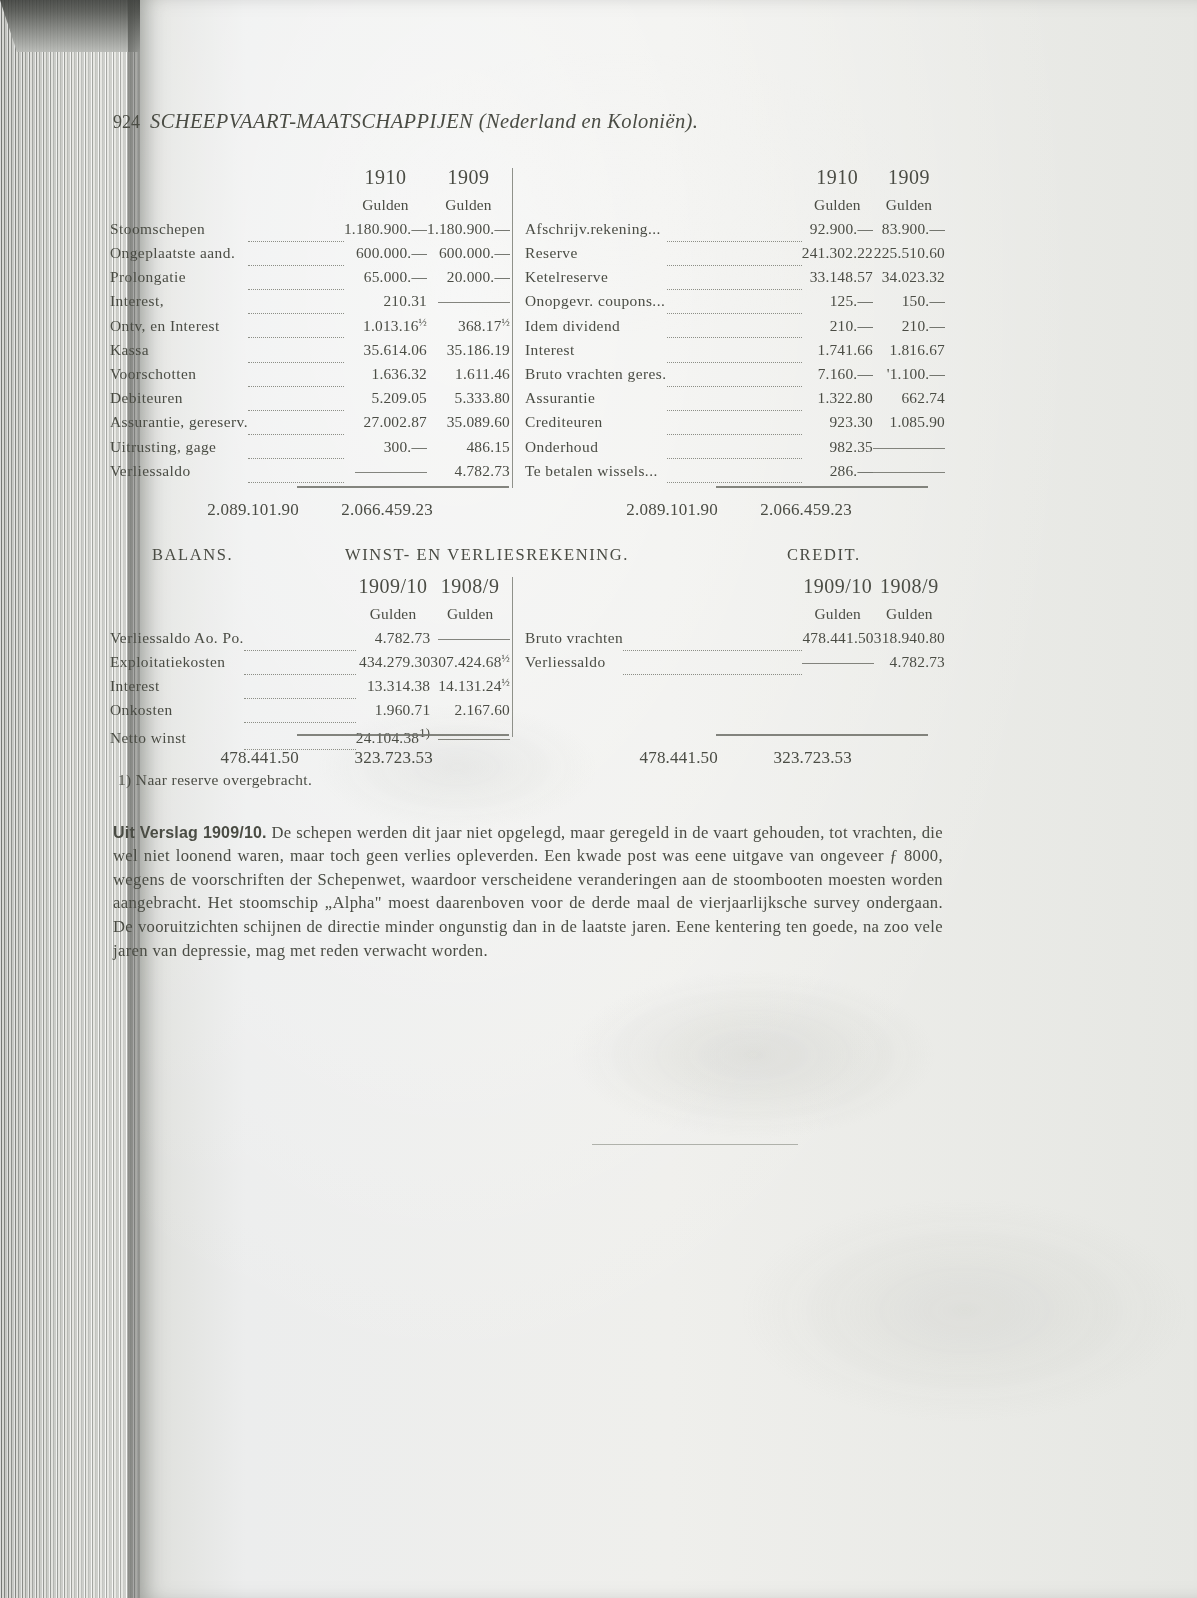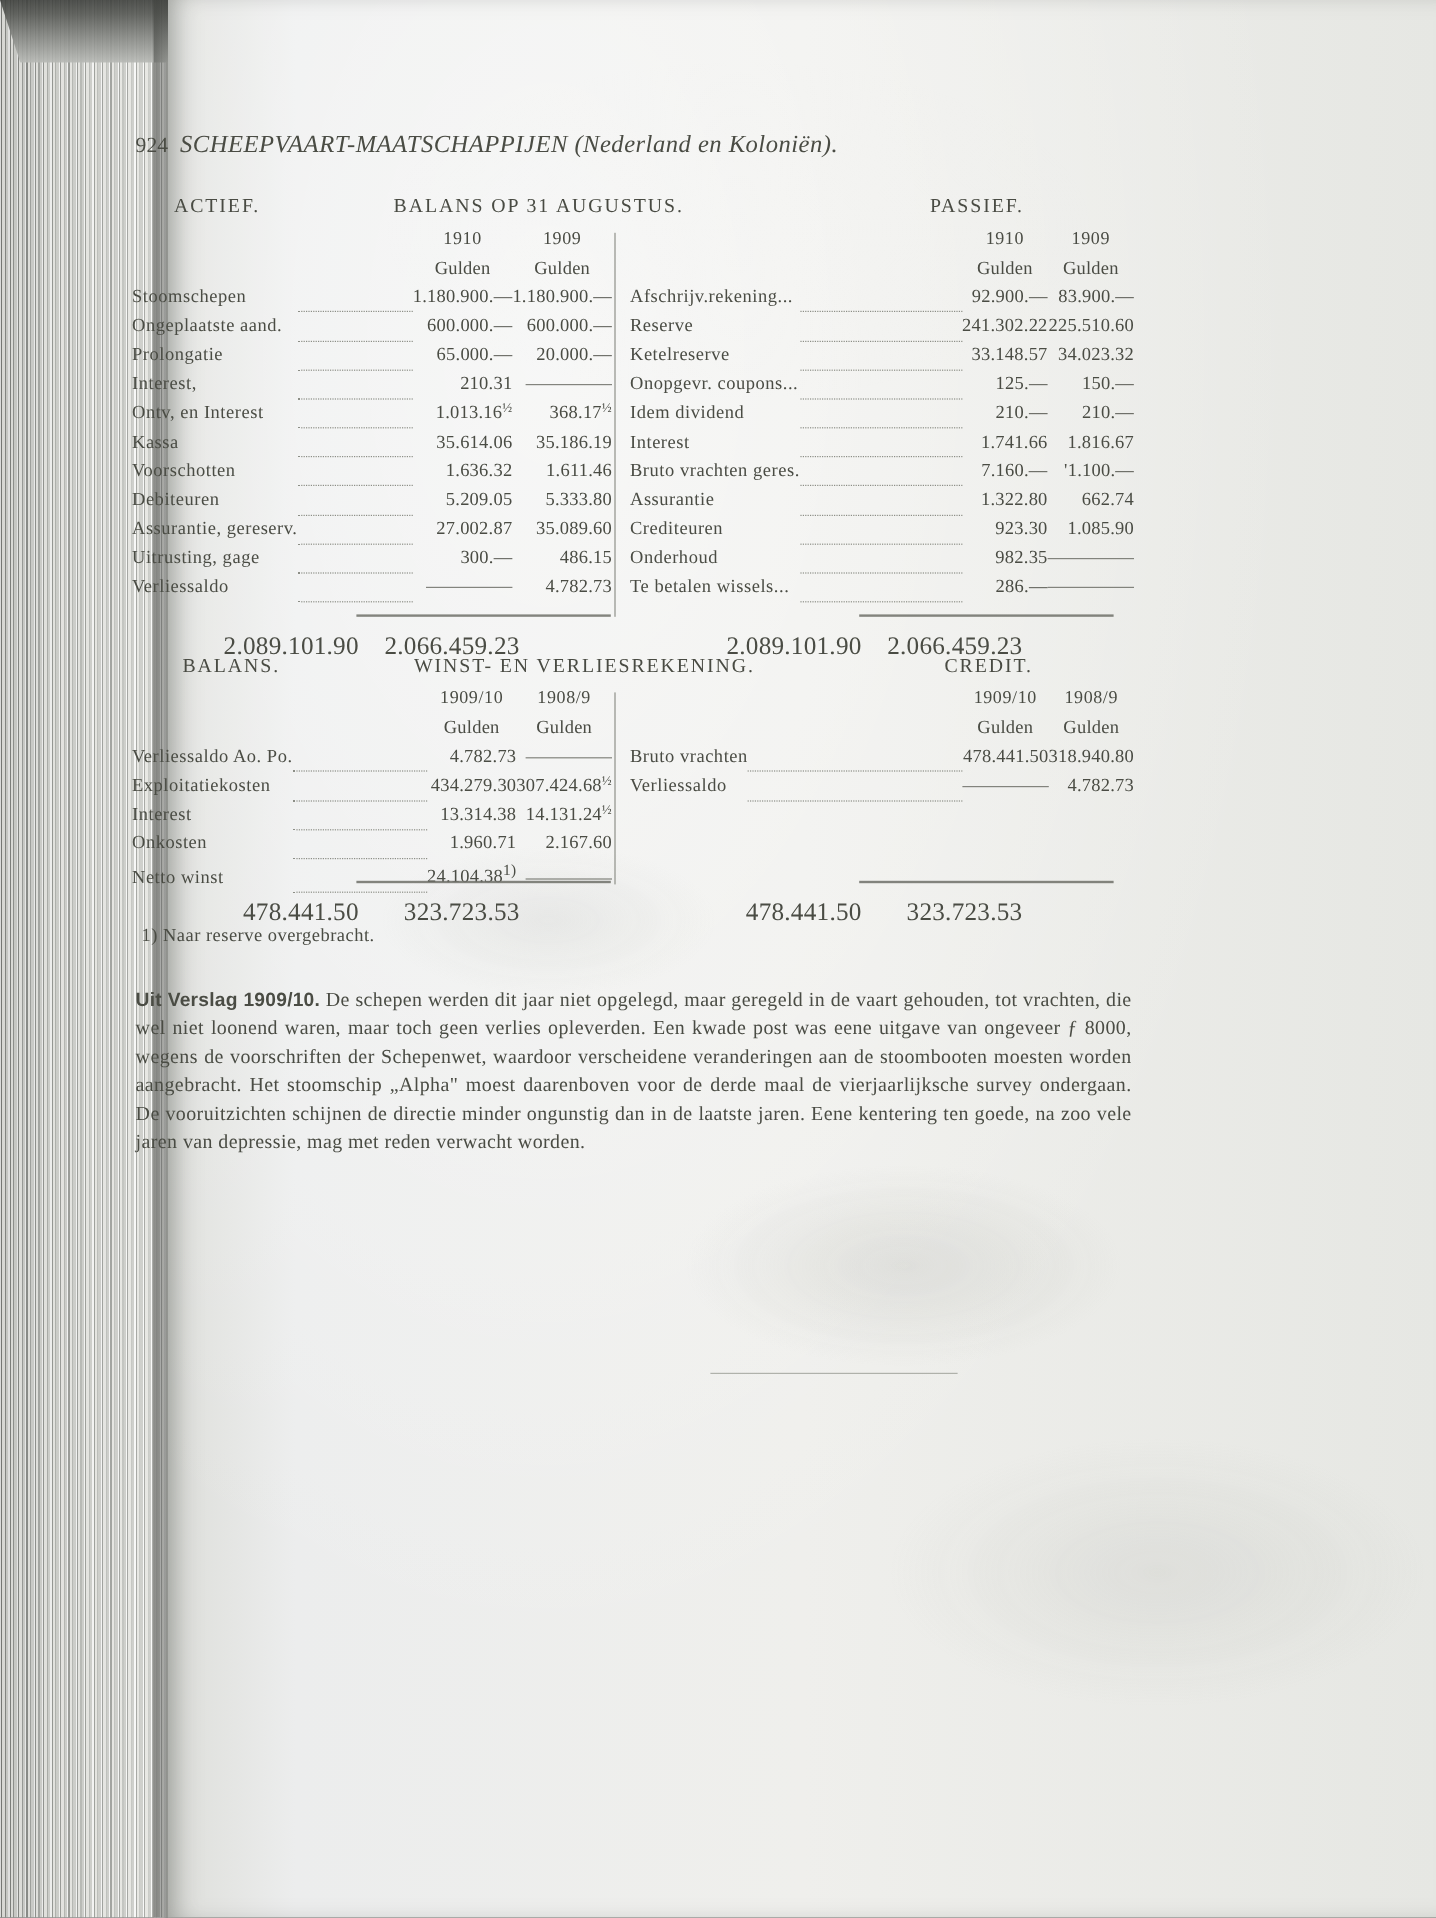--- a/index.html
+++ b/index.html
@@ -169,42 +169,42 @@
     font-variant-numeric: tabular-nums;
     letter-spacing: 0.2px;
   }
   td.num.c1 { width: 120px; }
   td.num.c2 { width: 120px; }
 
   .yr-row td {
     text-align: center;
     letter-spacing: 0.5px;
     padding-bottom: 0;
-    font-size: 15px;
+    font-size: 20px;
   }
   .yr-row td.num, .cur-row td.num { text-align: center; }
 
   .rule {
     display: inline-block;
     width: 72px;
     border-bottom: 1.4px solid #6e7068;
     vertical-align: 3px;
     opacity: 0.85;
   }
 
   .totals-line {
     position: absolute;
     height: 1.5px;
     background: #6e7068;
     opacity: 0.85;
   }
 
   .totals {
     position: absolute;
-    font-size: 21px;
+    font-size: 17px;
     color: #4a4c44;
     letter-spacing: 0.2px;
     white-space: nowrap;
   }
   .totals span { display: inline-block; width: 134px; text-align: right; }
 
   .footnote {
     position: absolute;
     font-size: 15.4px;
     letter-spacing: 0.4px;
@@ -255,25 +255,20 @@
   <div id="sheet"></div>
 
   <div id="content">
 
     <div class="running-head">
       <span class="folio">924</span><span>SCHEEPVAART-MAATSCHAPPIJEN (Nederland en Koloniën).</span>
     </div>
 
     <div class="statement" id="balans" style="top:162px;">
 
-      <div class="stmt-heads">
-        <div class="stmt-head head-left">ACTIEF.</div>
-        <div class="stmt-head head-center">BALANS OP 31 AUGUSTUS.</div>
-        <div class="stmt-head head-right">PASSIEF.</div>
-      </div>
 
       <div class="cols" style="height:320px;">
 
         <div class="divider-v" style="left:512px; top:6px; height:320px;"></div>
 
         <div class="half left">
           <table class="acct">
             <tbody>
                 <tr class="yr-row">
               <td class="label"></td>

